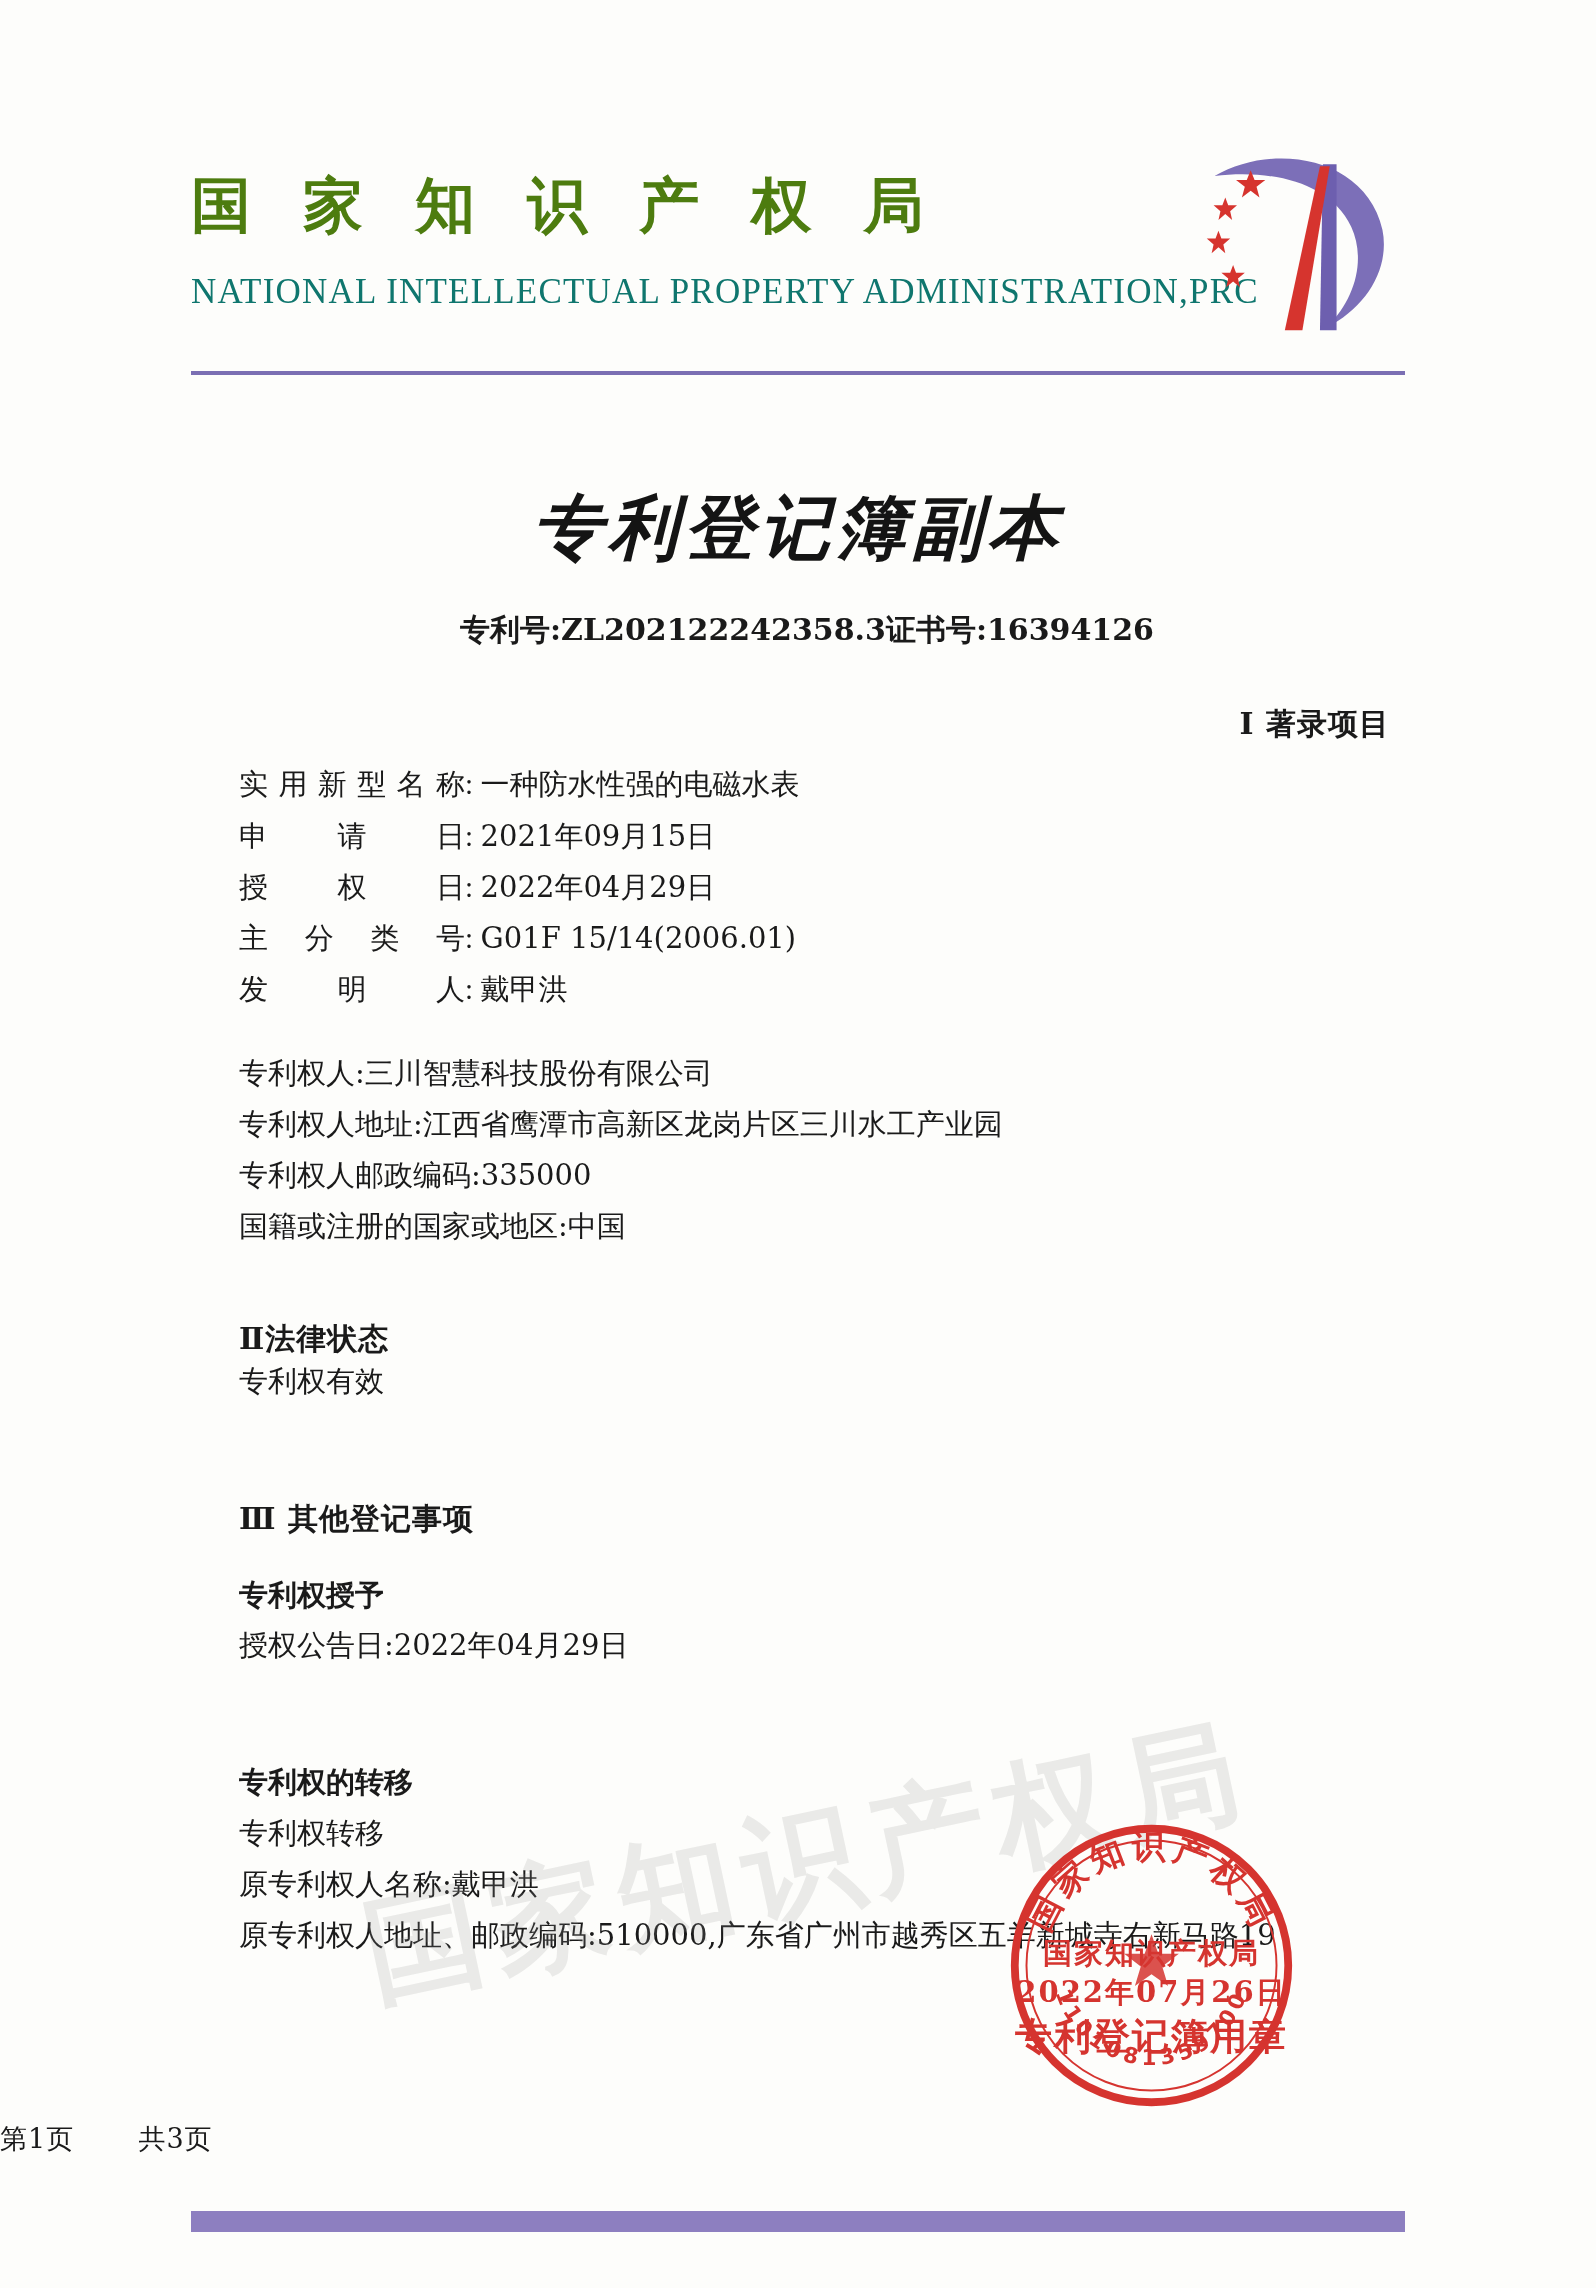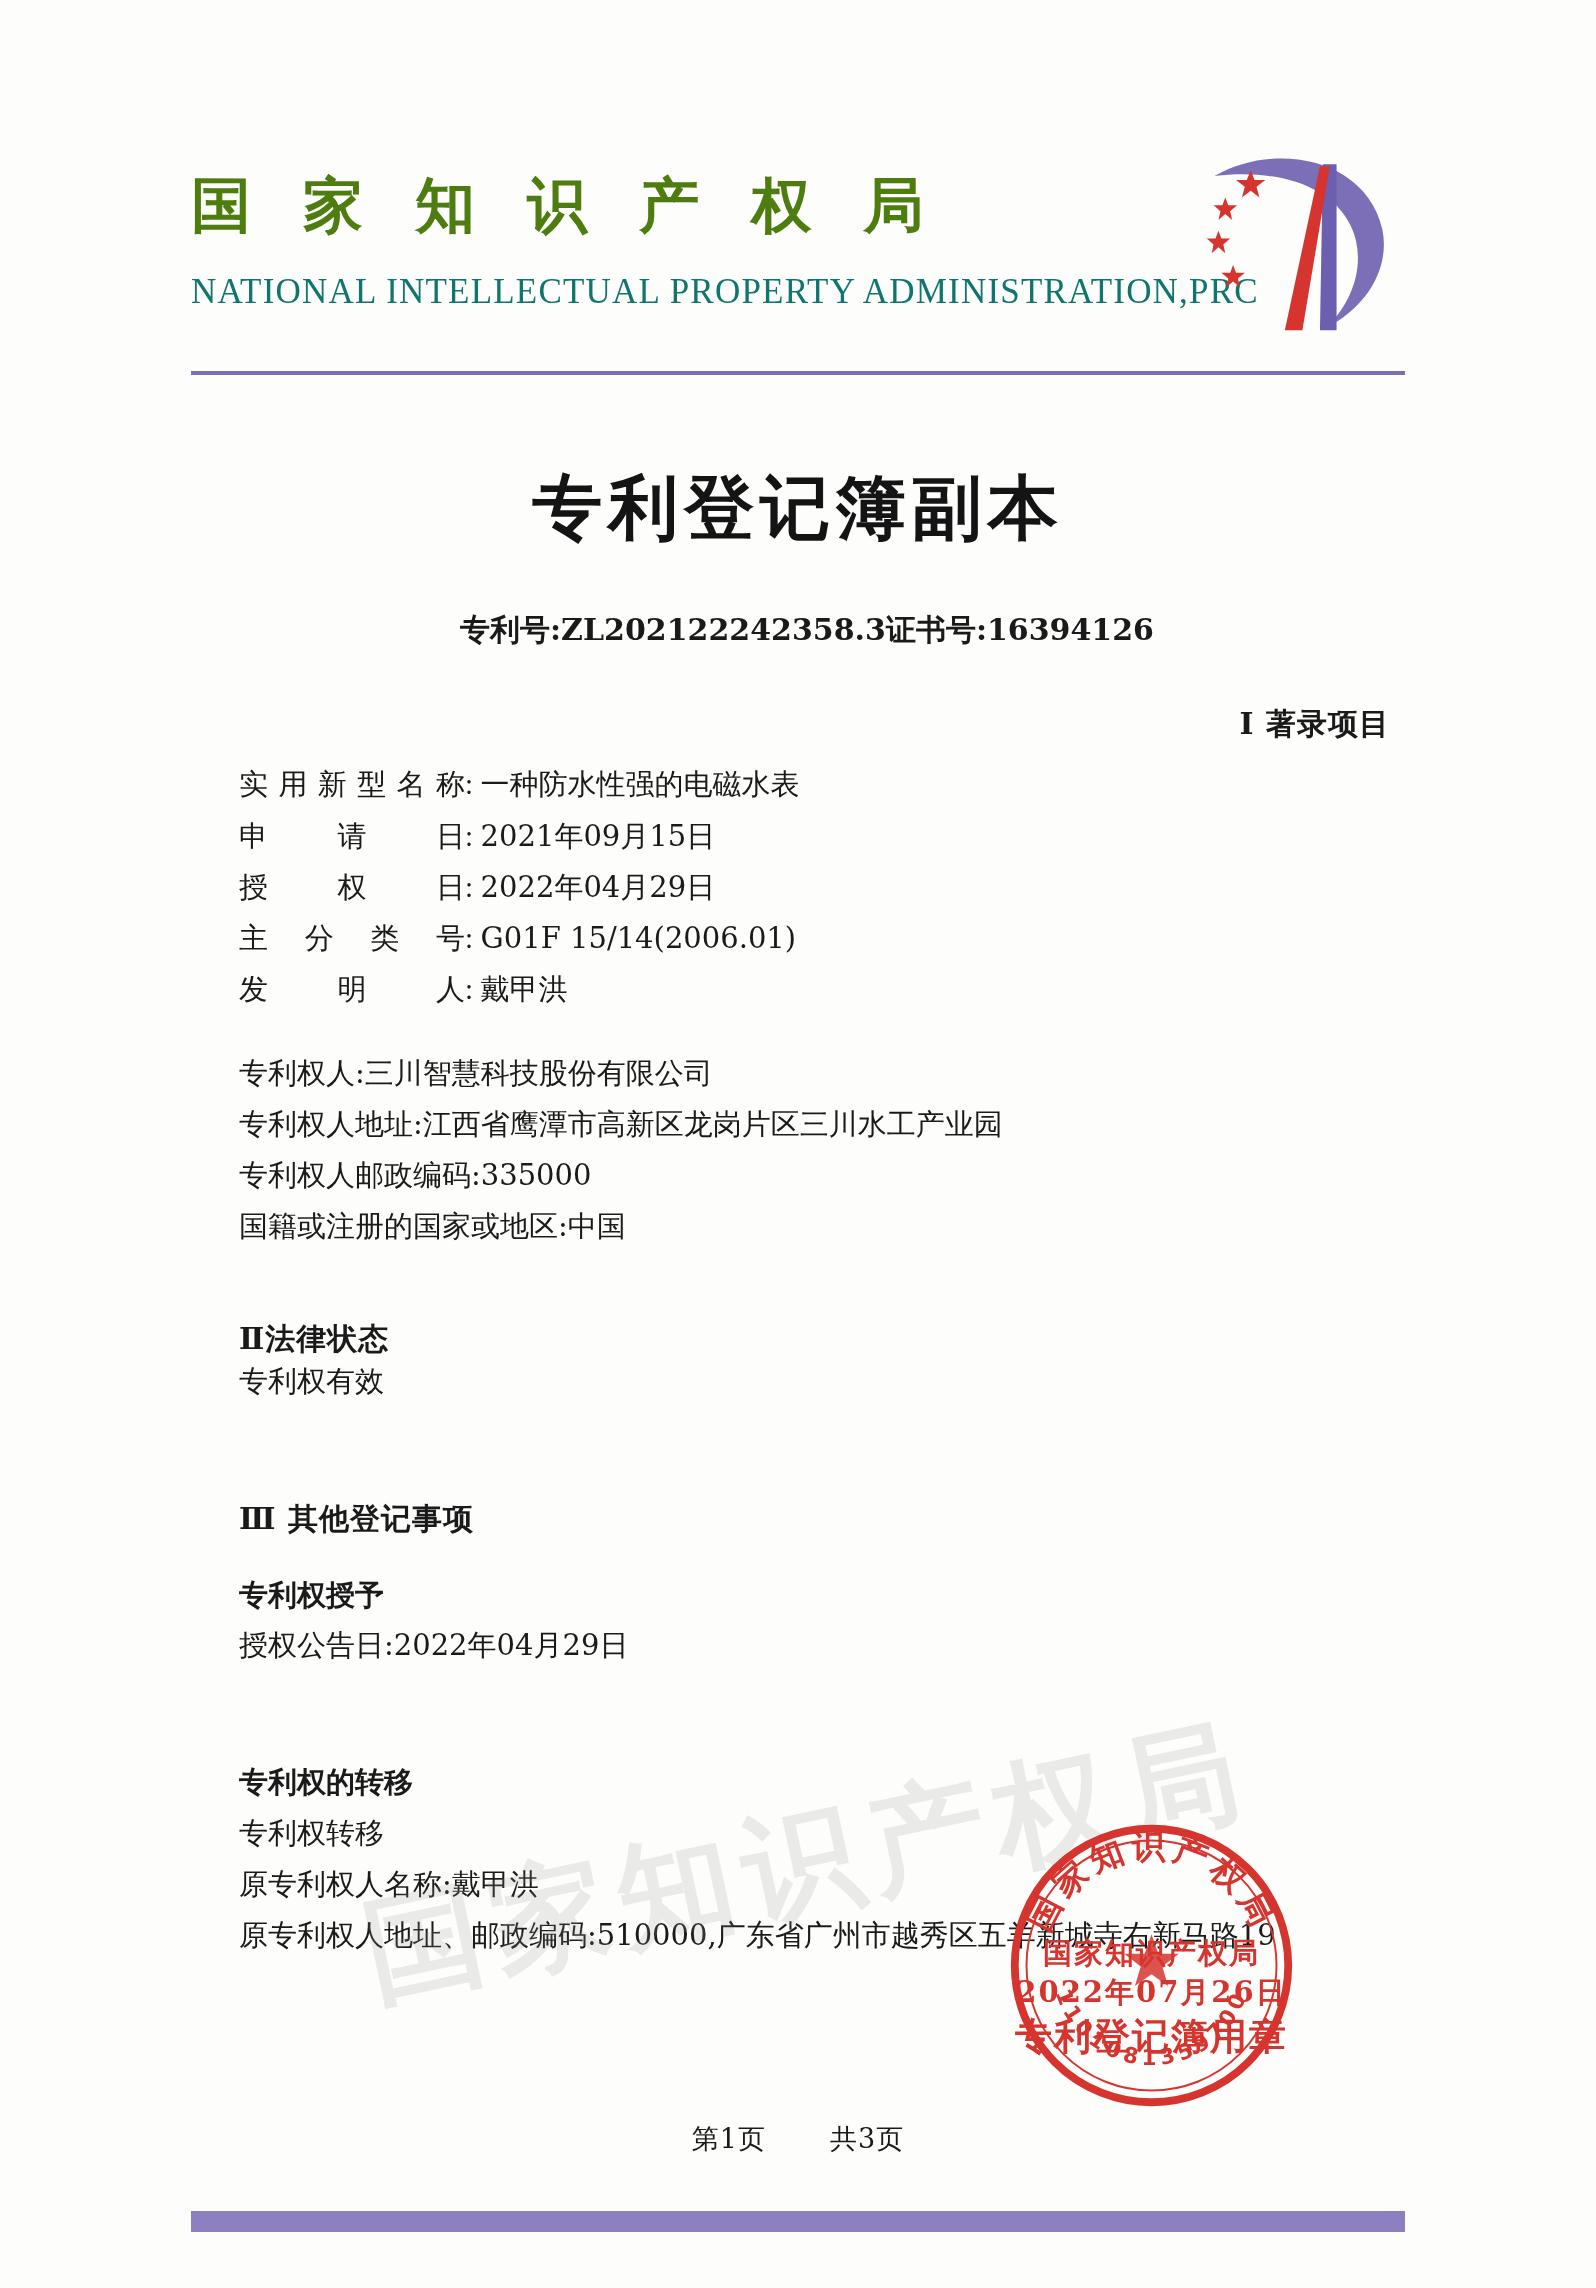--- a/index.html
+++ b/index.html
@@ -59,29 +59,30 @@
     position: absolute;
     left: 1156px;
     top: 137px;
     width: 244px;
     height: 205px;
   }
 
   
   .doc-title {
     position: absolute;
-    top: 462px;
+    top: 482px;
     left: 0;
     width: 100%;
     text-align: center;
     font-family: "DejaVu Serif", serif;
     font-size: 70px;
     font-weight: 700;
     letter-spacing: 5.9px;
     color: #141414;
+    font-style: italic;
   }
 
   
   .num-row {
     position: absolute;
     top: 610px;
     left: 239px;
     width: 1136px;
     display: flex;
     justify-content: center;
@@ -187,21 +188,21 @@
     white-space: nowrap;
     pointer-events: none;
   }
 
   
   .footer {
     position: absolute;
     top: 2121px;
     left: 0;
     width: 100%;
-    text-align: center;
+    text-align: left;
     font-family: "DejaVu Serif", serif;
     font-size: 27px;
     letter-spacing: 1px;
   }
   .footer .pg-sep { display: inline-block; width: 45px; }
 
   .footer-bar {
     position: absolute;
     left: 191px;
     bottom: 57px;

